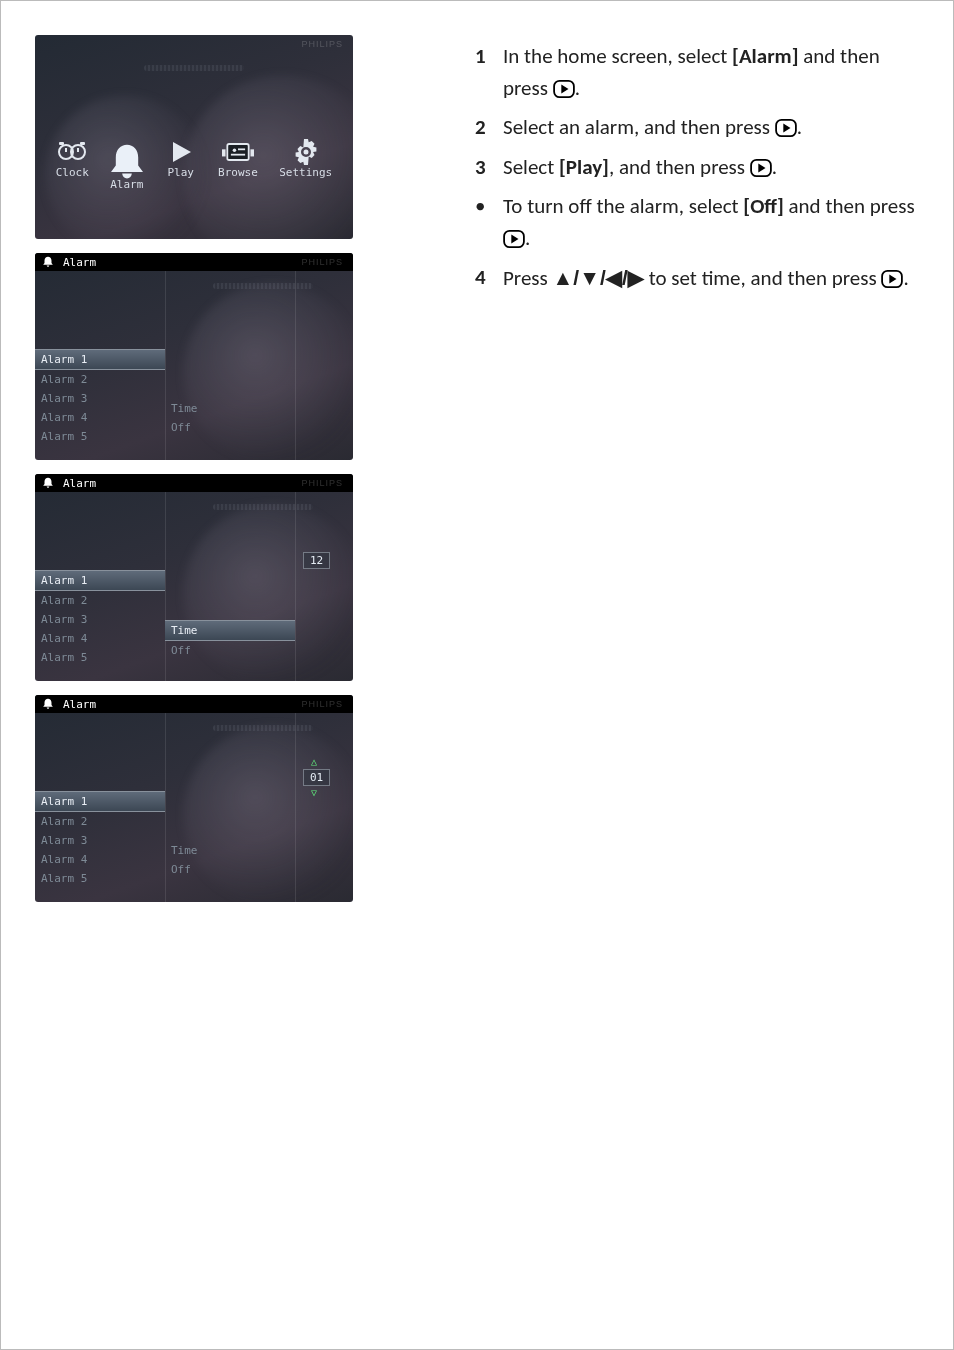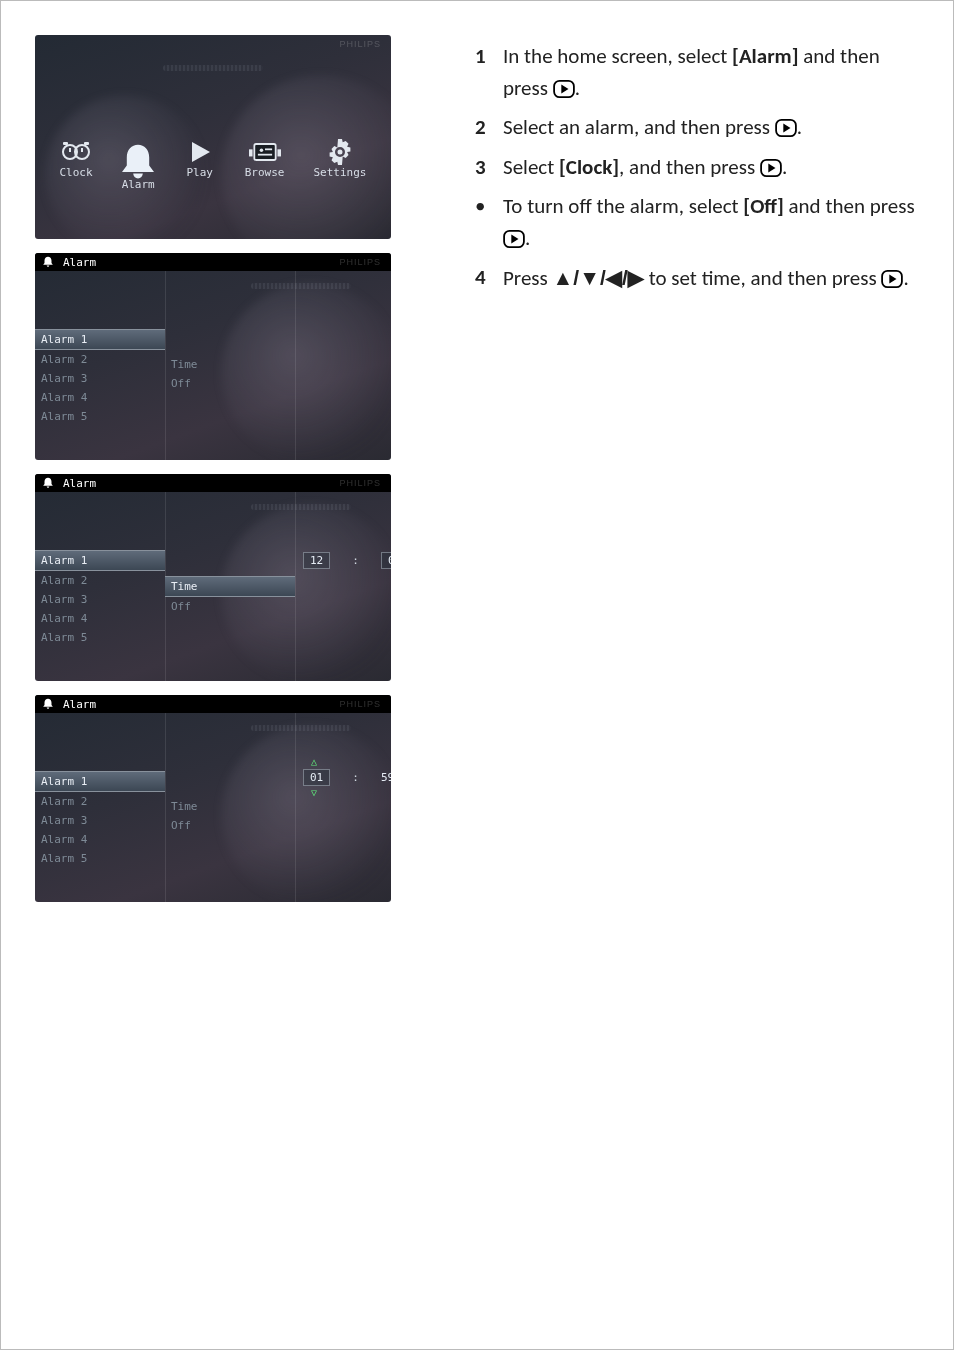--- a/index.html
+++ b/index.html
@@ -19,21 +19,21 @@
   }
   .columns {
     display: flex;
     gap: 40px;
   }
   .col-left { width: 400px; flex: 0 0 400px; }
   .col-right { flex: 1; padding-top: 6px; }
 
   
   .shot {
-    width: 356px;
+    width: 318px;
     border-radius: 3px;
     overflow: hidden;
     margin-bottom: 14px;
     background: linear-gradient(160deg, #232a34 0%, #2e2f3a 40%, #3a3440 70%, #2a2a32 100%);
     position: relative;
     color: #cfd6df;
     font-family: "Lucida Console", Monaco, monospace;
     font-size: 11px;
   }
   .shot-home { height: 204px; }
@@ -117,34 +117,36 @@
   }
   .col-divider {
     position: absolute;
     top: 18px; bottom: 0;
     width: 1px;
     background: rgba(255,255,255,.10);
   }
   .alarm-list {
     padding-top: 58px;
     font-size: 11px;
+    margin-top: 20px;
   }
   .alarm-list .row {
     padding: 3px 6px;
     color: #7e8a96;
   }
   .alarm-list .row.sel {
     background: linear-gradient(#5f6b7a, #3c4754);
     color: #e9eef5;
     border: 1px solid #88919c;
     border-left: none; border-right: none;
   }
   .time-pane, .value-pane {
     padding-top: 84px;
     font-size: 11px;
+    margin-top: 44px;
   }
   .time-pane .row, .value-pane .row {
     padding: 3px 6px;
     color: #7e8a96;
   }
   .time-pane .row.sel {
     background: linear-gradient(#5f6b7a, #3c4754);
     color: #e9eef5;
     border: 1px solid #88919c;
     border-left: none; border-right: none;
@@ -396,21 +398,21 @@
             <span>Select an alarm, and then press </span><span class="inline-icon"><svg viewBox="0 0 24 20" width="22" height="18">
                   <rect x="1" y="1" width="22" height="18" rx="6" fill="none" stroke="#000" stroke-width="2"></rect>
                   <path d="M9 5 L17 10 L9 15 Z" fill="#000"></path>
                 </svg></span><span>.</span>
           </span>
         </li>
 
         <li>
           <span class="num">3</span>
           <span class="txt">
-            <span>Select </span><span class="strong-label">[Clock]</span><span>, and then press </span><span class="inline-icon"><svg viewBox="0 0 24 20" width="22" height="18">
+            <span>Select </span><span class="strong-label">[Play]</span><span>, and then press </span><span class="inline-icon"><svg viewBox="0 0 24 20" width="22" height="18">
                   <rect x="1" y="1" width="22" height="18" rx="6" fill="none" stroke="#000" stroke-width="2"></rect>
                   <path d="M9 5 L17 10 L9 15 Z" fill="#000"></path>
                 </svg></span><span>.</span>
           </span>
         </li>
 
         <li class="bullet">
           <span class="num">•</span>
           <span class="txt">
             <span>To turn off the alarm, select </span><span class="strong-label">[Off]</span><span> and then press </span><span class="inline-icon"><svg viewBox="0 0 24 20" width="22" height="18">

